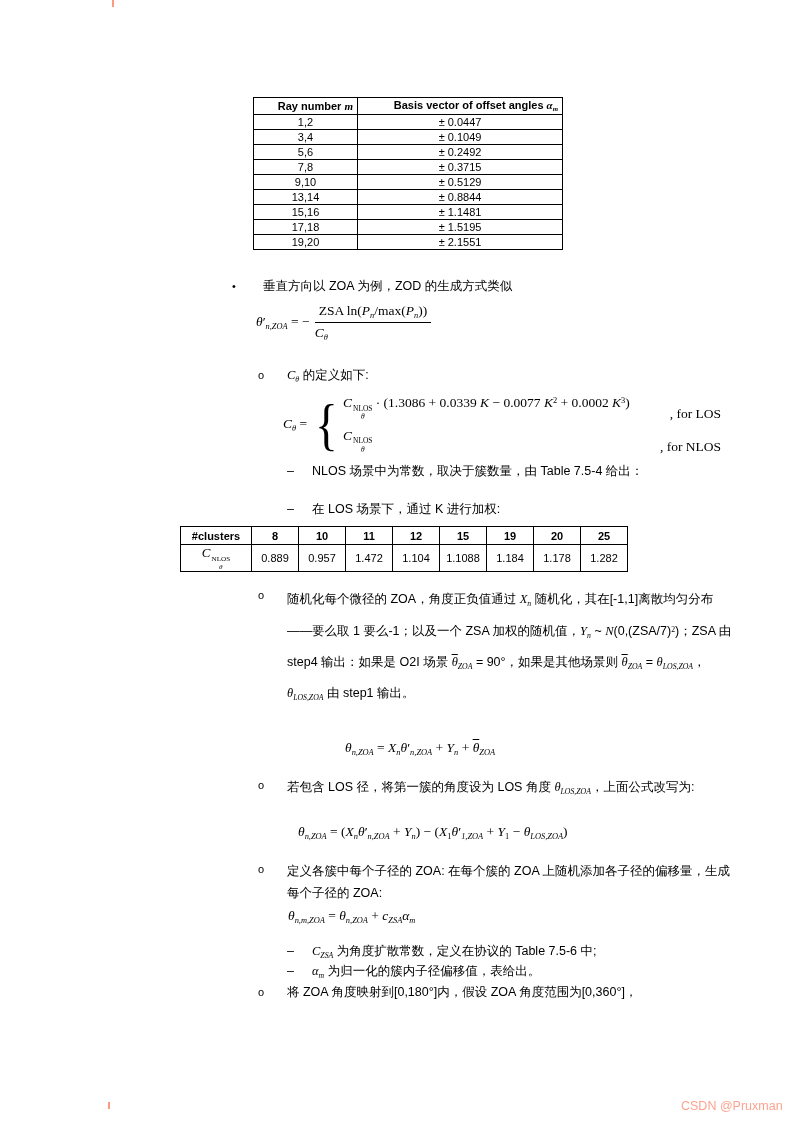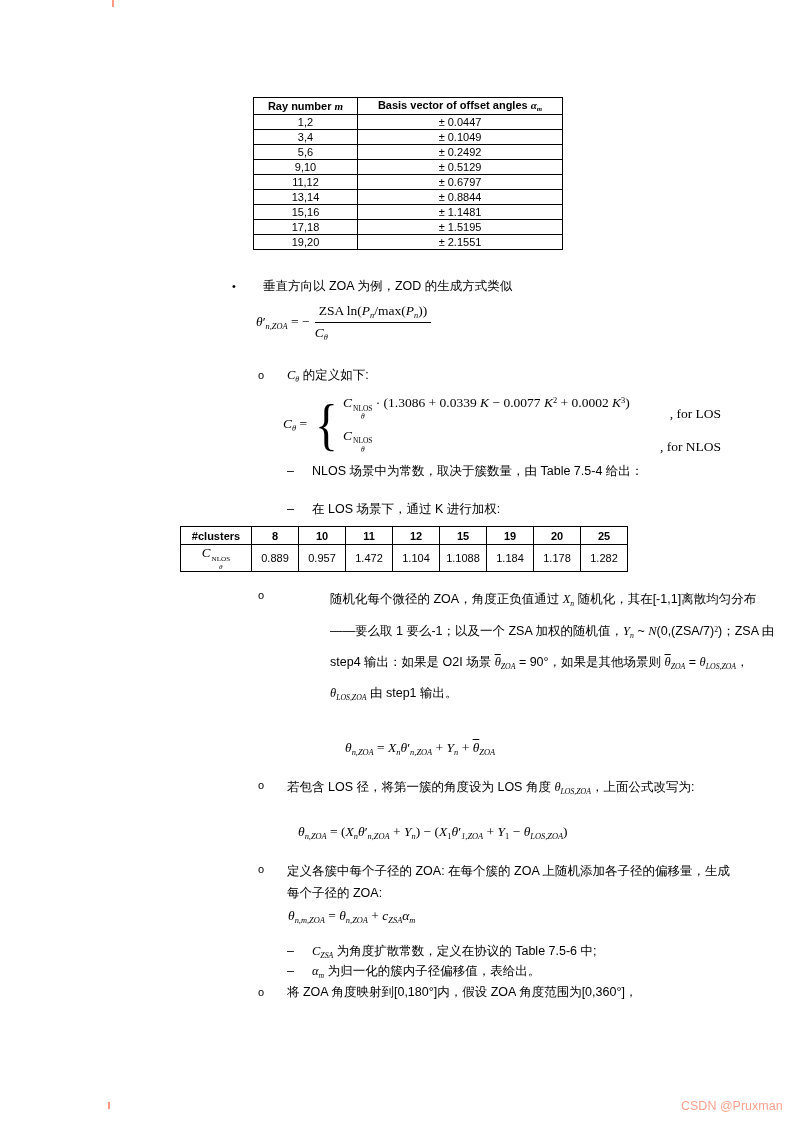--- a/index.html
+++ b/index.html
@@ -3,42 +3,42 @@
 <meta charset="utf-8">
 <style>
   html,body{margin:0;padding:0;background:#fff;}
   .page{position:relative;width:794px;height:1123px;background:#fff;overflow:hidden;color:#000;
         font-family:"Liberation Sans","DejaVu Sans",sans-serif;}
   table{border-collapse:collapse;}
 
   
   .t1{position:absolute;left:253px;top:97px;font-size:11px;}
   .t1 th,.t1 td{border:1px solid #000;text-align:center;padding:0;}
-  .t1 th{font-weight:bold;height:16px;padding:0 4px;}
+  .t1 th{font-weight:bold;height:16px;padding:0 4px;text-align:right;}
   .t1 td{height:14px;line-height:14px;}
   .t1 .c1{width:95px;}
   .t1 .c2{width:196px;}
 
   
   .t2{position:absolute;left:180px;top:526px;font-size:11px;}
   .t2 th,.t2 td{border:1px solid #000;text-align:center;padding:0;}
   .t2 th{font-weight:bold;height:17px;width:46px;}
   .t2 th.lab{width:70px;}
   .t2 td{height:20px;}
   .t2 .cell-label{font-family:"Liberation Serif",serif;font-size:13px;}
 
   
   .para{position:absolute;display:flex;align-items:flex-start;font-size:12.5px;line-height:18px;}
   .para .marker{flex:none;}
   .ptext{flex:none;}
   #p1{left:232px;top:277px;}   #p1 .marker{width:31px;font-size:11px;}
   #p2{left:258px;top:366px;}   #p2 .marker{width:29px;font-size:11px;}
   #sub1{left:287px;top:462px;} #sub1 .marker{width:25px;}  #sub1 .ptext{width:348px;line-height:19px;}
   #sub2{left:287px;top:500px;} #sub2 .marker{width:25px;}
-  #p3{left:258px;top:586px;}   #p3 .marker{width:29px;font-size:11px;}  #p3 .ptext{width:448px;line-height:26px;margin-left:43px;}
+  #p3{left:258px;top:586px;}   #p3 .marker{width:29px;font-size:11px;}  #p3 .ptext{width:448px;line-height:26px;}
   #p4{left:258px;top:776px;}   #p4 .marker{width:29px;font-size:11px;}  #p4 .ptext{width:448px;line-height:22px;}
   #p5{left:258px;top:860px;}   #p5 .marker{width:29px;font-size:11px;}  #p5 .ptext{width:448px;line-height:22px;}
   #sub3{left:287px;top:942px;} #sub3 .marker{width:25px;}
   #sub4{left:287px;top:962px;} #sub4 .marker{width:25px;}
   #p6{left:258px;top:983px;}   #p6 .marker{width:29px;font-size:11px;}  #p6 .ptext{width:492px;}
 
   
   .formula{position:absolute;font-family:"Liberation Serif",serif;font-size:13.5px;display:flex;align-items:center;}
   #f1{left:256px;top:303px;}
   #f2{left:283px;top:395px;}
@@ -91,26 +91,26 @@
         </tr>
       <tr>
           <td>3,4</td>
           <td>± 0.1049</td>
         </tr>
       <tr>
           <td>5,6</td>
           <td>± 0.2492</td>
         </tr>
       <tr>
+          <td>7,8</td>
+          <td>± 0.3715</td>
+        </tr>
+      <tr>
           <td>9,10</td>
           <td>± 0.5129</td>
-        </tr>
-      <tr>
-          <td>11,12</td>
-          <td>± 0.6797</td>
         </tr>
       <tr>
           <td>13,14</td>
           <td>± 0.8844</td>
         </tr>
       <tr>
           <td>15,16</td>
           <td>± 1.1481</td>
         </tr>
       <tr>

